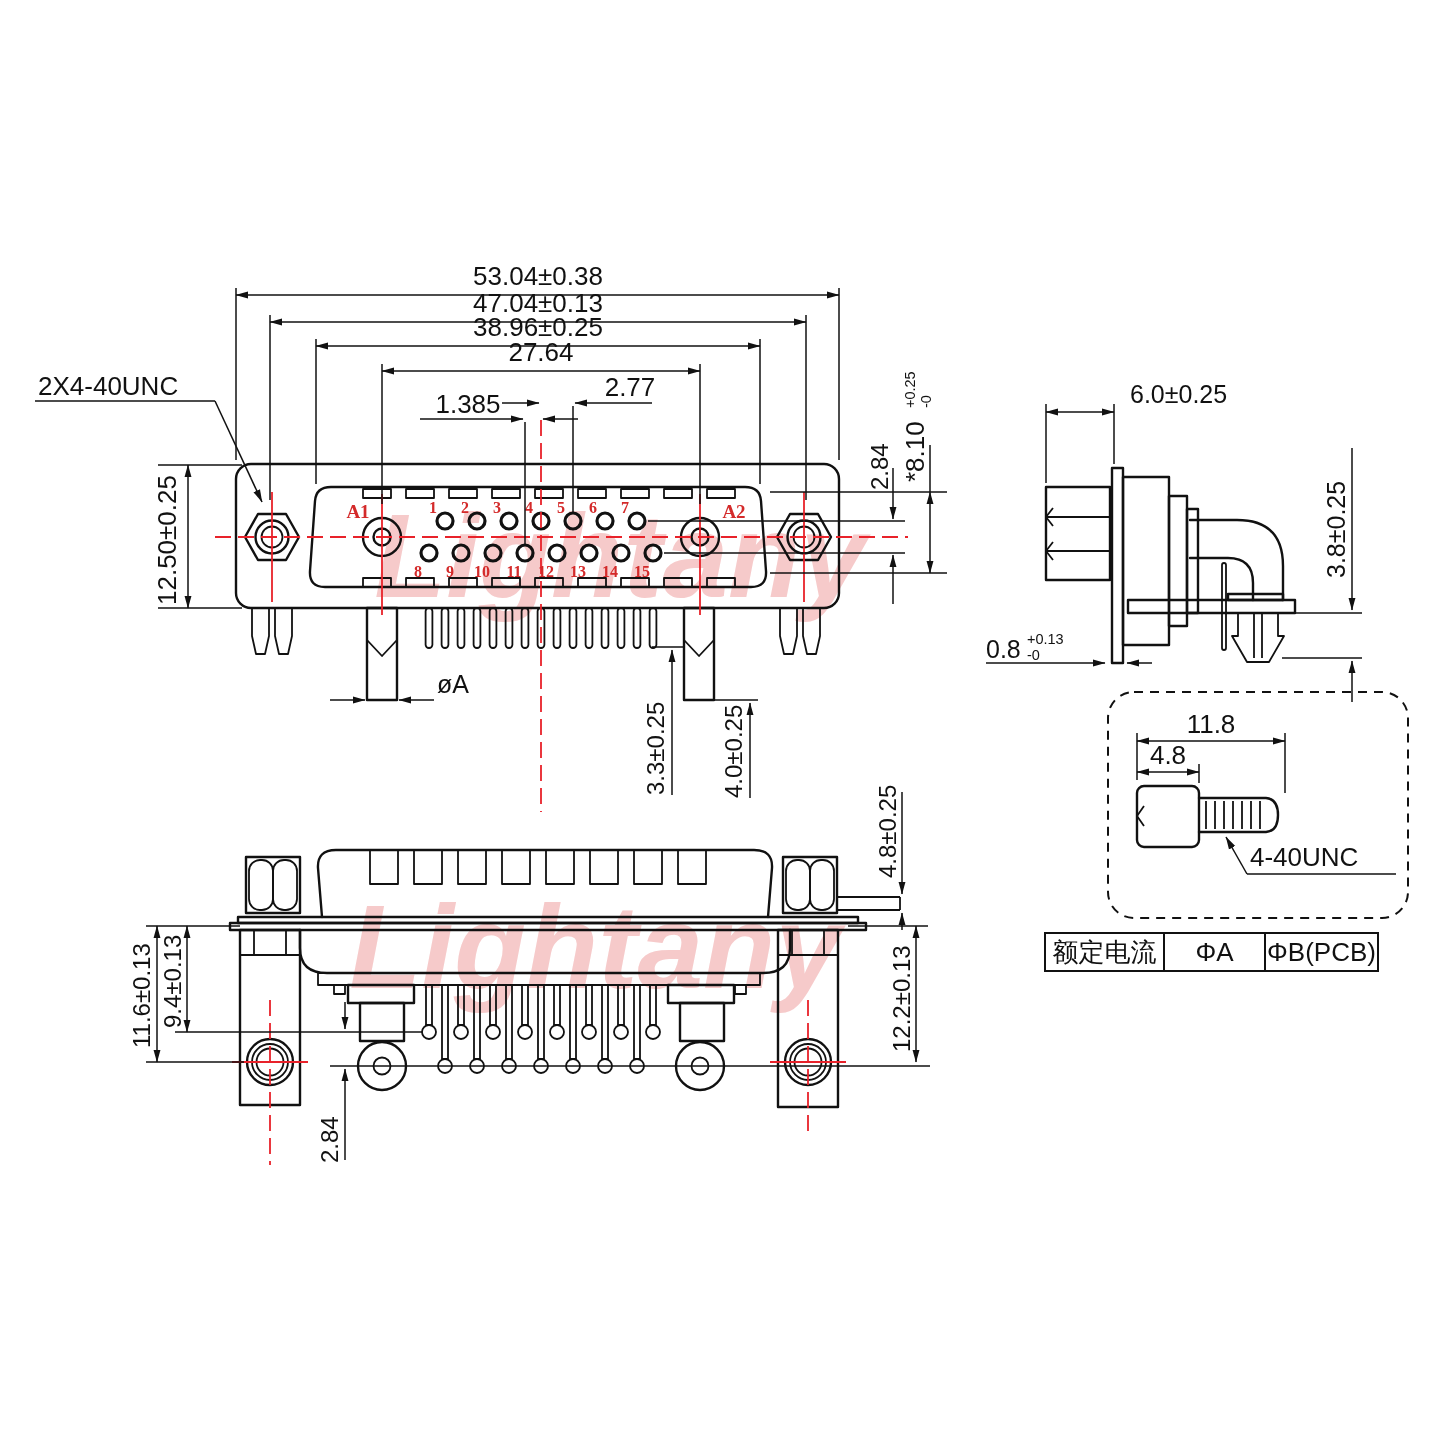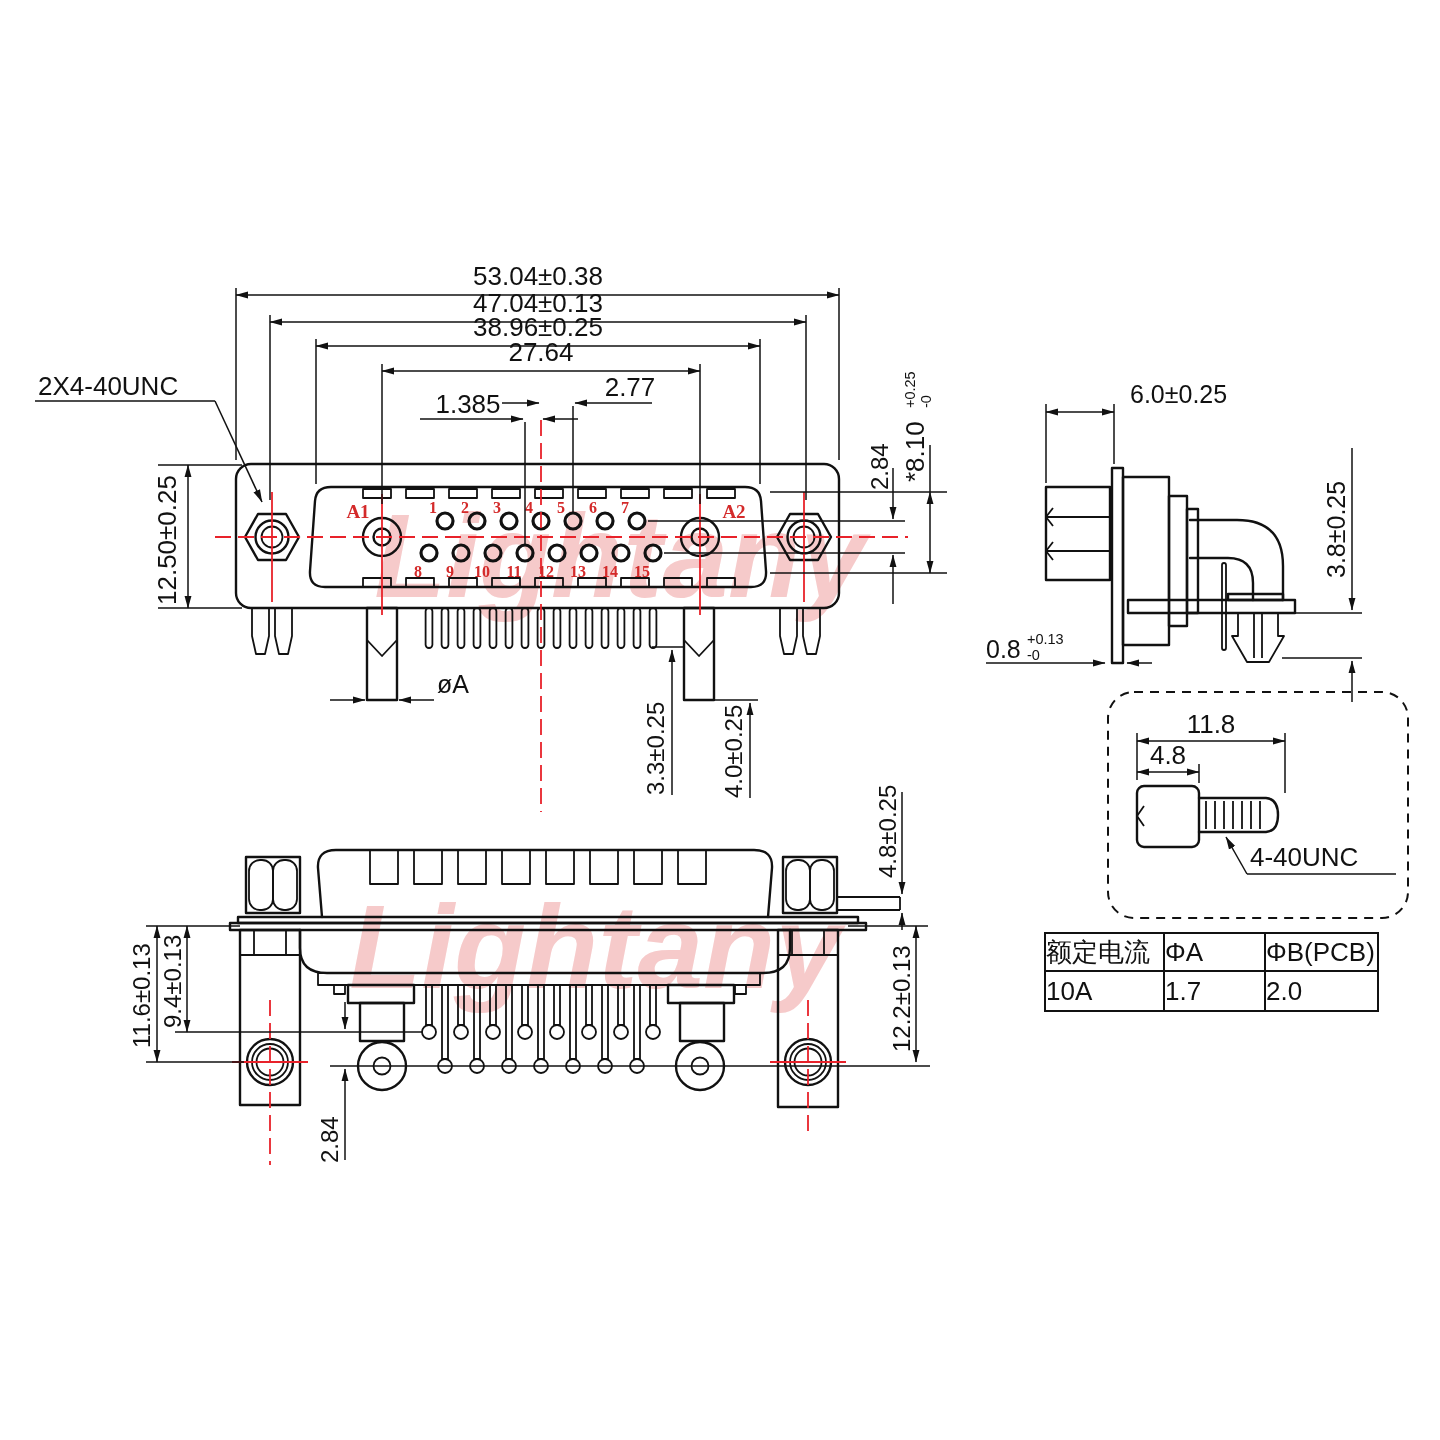--- a/index.html
+++ b/index.html
@@ -17,21 +17,21 @@
   .t26{font:26px "Liberation Sans",sans-serif;}
   .t25{font:25px "Liberation Sans",sans-serif;}
   .t24{font:24px "Liberation Sans",sans-serif;}
   .t14{font:14.5px "Liberation Sans",sans-serif;}
   .rl{font:bold 16px "Liberation Serif",serif;fill:#d42a2a;}
   .ral{font:bold 19px "Liberation Serif",serif;fill:#d42a2a;}
   .wmt{font:italic bold 118px "Liberation Sans",sans-serif;fill:#f6caca;}
   
   .spec-table{position:absolute;left:1044px;top:932px;border-collapse:collapse;
               font-size:26px;color:#111;table-layout:fixed;}
-  .spec-table td,.spec-table th{border:2.6px solid #111;text-align:left;vertical-align:middle;
+  .spec-table td,.spec-table th{border:2.6px solid #111;text-align:center;vertical-align:middle;
               padding:0;font-weight:normal;background:#fff;}
   .spec-table th{height:36px;}
   .spec-table td{height:38px;}
   .c1{width:119px;} .c2{width:101px;} .c3{width:113px;}
   .unit-note{position:absolute;left:1120px;top:1134px;width:263px;text-align:right;
              font-size:27px;color:#111;}
 </style>
 </head>
 <body>
 
@@ -472,20 +472,15 @@
         <col class="c1">
         <col class="c2">
         <col class="c3">
       </colgroup>
   <tbody>
         <tr>
     <th>额定电流</th>
     <th>ΦA</th>
     <th>ΦB(PCB)</th>
   </tr>
-  <tr>
-    <td>10A</td>
-    <td>1.7</td>
-    <td>2.0</td>
-  </tr>
 </tbody>
     </table>
 </div>
 
 </body></html>

